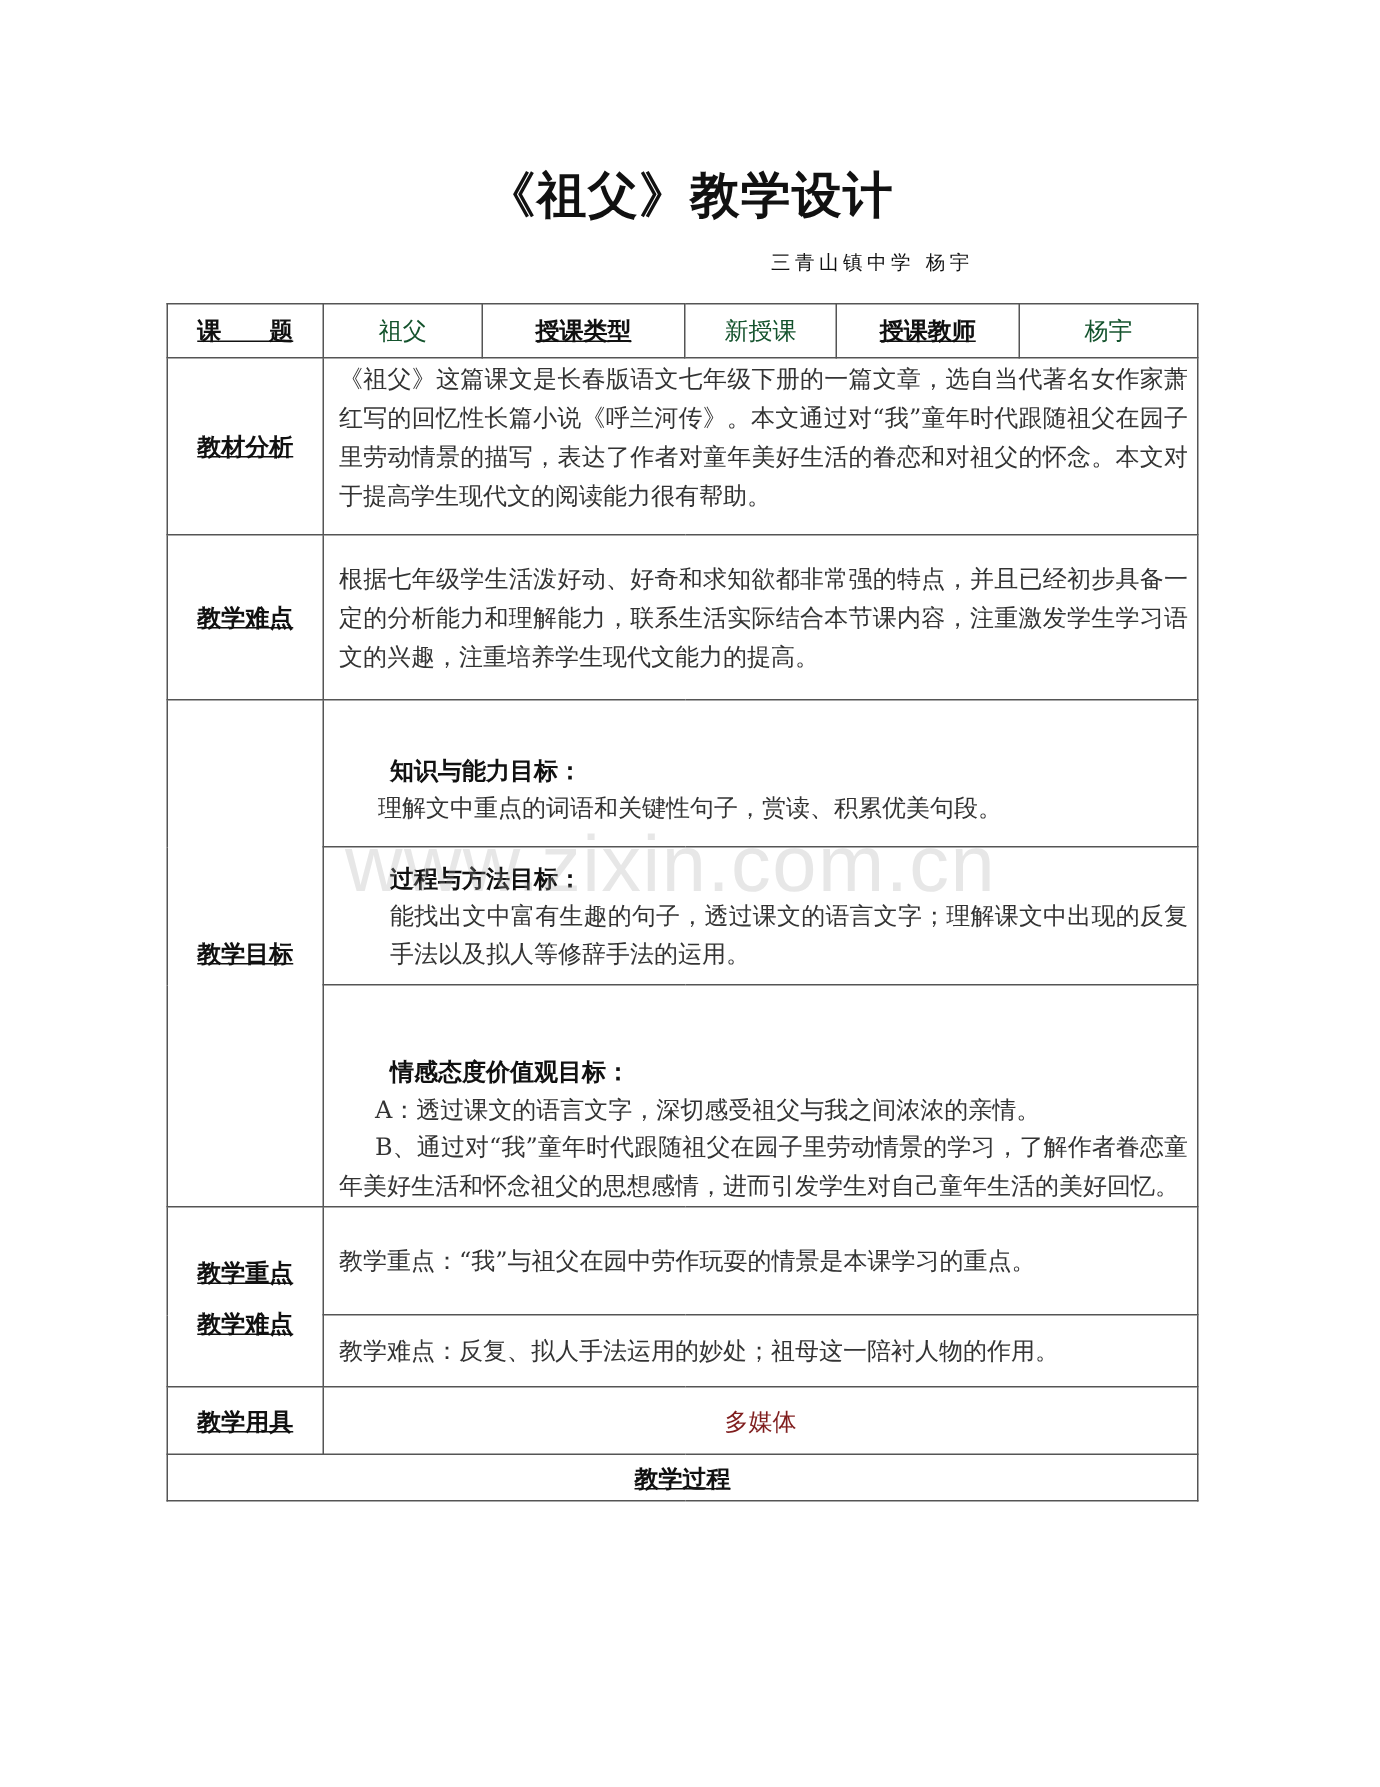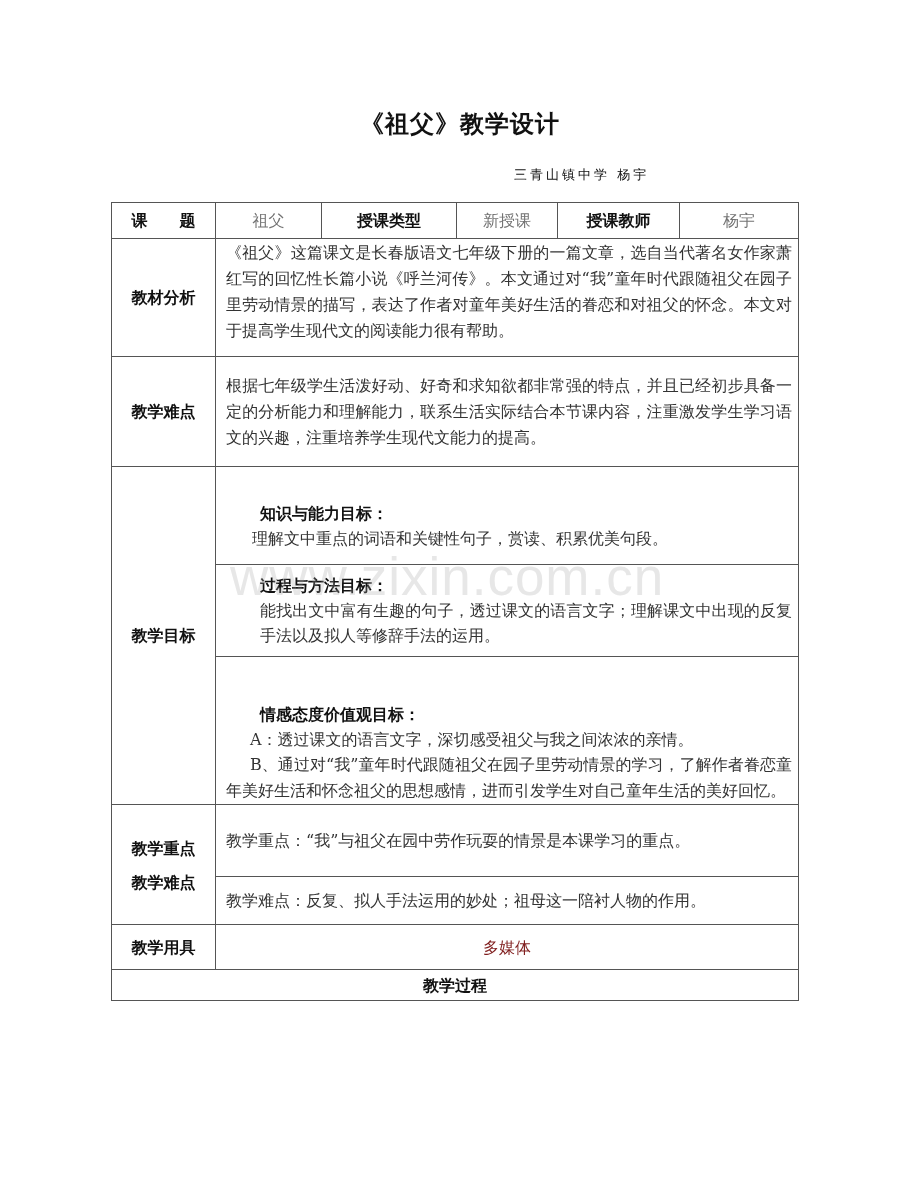--- a/index.html
+++ b/index.html
@@ -3,21 +3,21 @@
 <meta charset="utf-8">
 <style>
   html, body { margin: 0; padding: 0; background: #ffffff; }
   body {
     width: 920px; height: 1191px; position: relative; overflow: hidden;
     font-family: "DejaVu Serif", "Liberation Serif", serif;
     color: #222;
   }
   .title {
     position: absolute; left: 0; width: 920px; top: 108px;
-    text-align: center; font-size: 24px; font-weight: bold; letter-spacing: 1px;
+    text-align: center; font-size: 33px; font-weight: bold; letter-spacing: 1px;
     font-family: "DejaVu Sans", "Liberation Sans", sans-serif; color: #111;
   }
   .author {
     position: absolute; left: 514px; top: 166px;
     font-size: 13px; letter-spacing: 3px; color: #111;
   }
   .watermark {
     position: absolute; left: 230px; top: 546px;
     font-family: Liberation Sans, sans-serif;
     font-size: 53px; color: rgba(170,170,170,0.28); letter-spacing: 1px;
@@ -26,23 +26,23 @@
   table.plan {
     position: absolute; left: 111px; top: 202px;
     border-collapse: collapse; width: 687px; table-layout: fixed;
   }
   table.plan td {
     border: 1px solid #555; font-size: 16px; line-height: 25px;
     vertical-align: middle; padding: 0;
   }
   .lbl {
     text-align: center; font-weight: bold; color: #111;
-    font-family: "DejaVu Sans", "Liberation Sans", sans-serif; font-size: 16px;
+    font-family: "DejaVu Sans", "Liberation Sans", sans-serif; font-size: 16px; text-decoration: underline;
   }
-  .val { text-align: center; color: #737373; }
+  .val { text-align: center; color: #14532d; }
   .para { padding: 0 6px 0 10px !important; text-align: justify; color: #333; }
   .sub-h { font-weight: bold; font-family: "DejaVu Sans", "Liberation Sans", sans-serif; color: #111; }
   .indent-h { padding-left: 34px; margin-top: 21px; }
   .line { display: block; }
 </style>
 </head>
 <body>
 
 <div class="title">《祖父》教学设计</div>
 <div class="author">三青山镇中学  杨宇</div>

